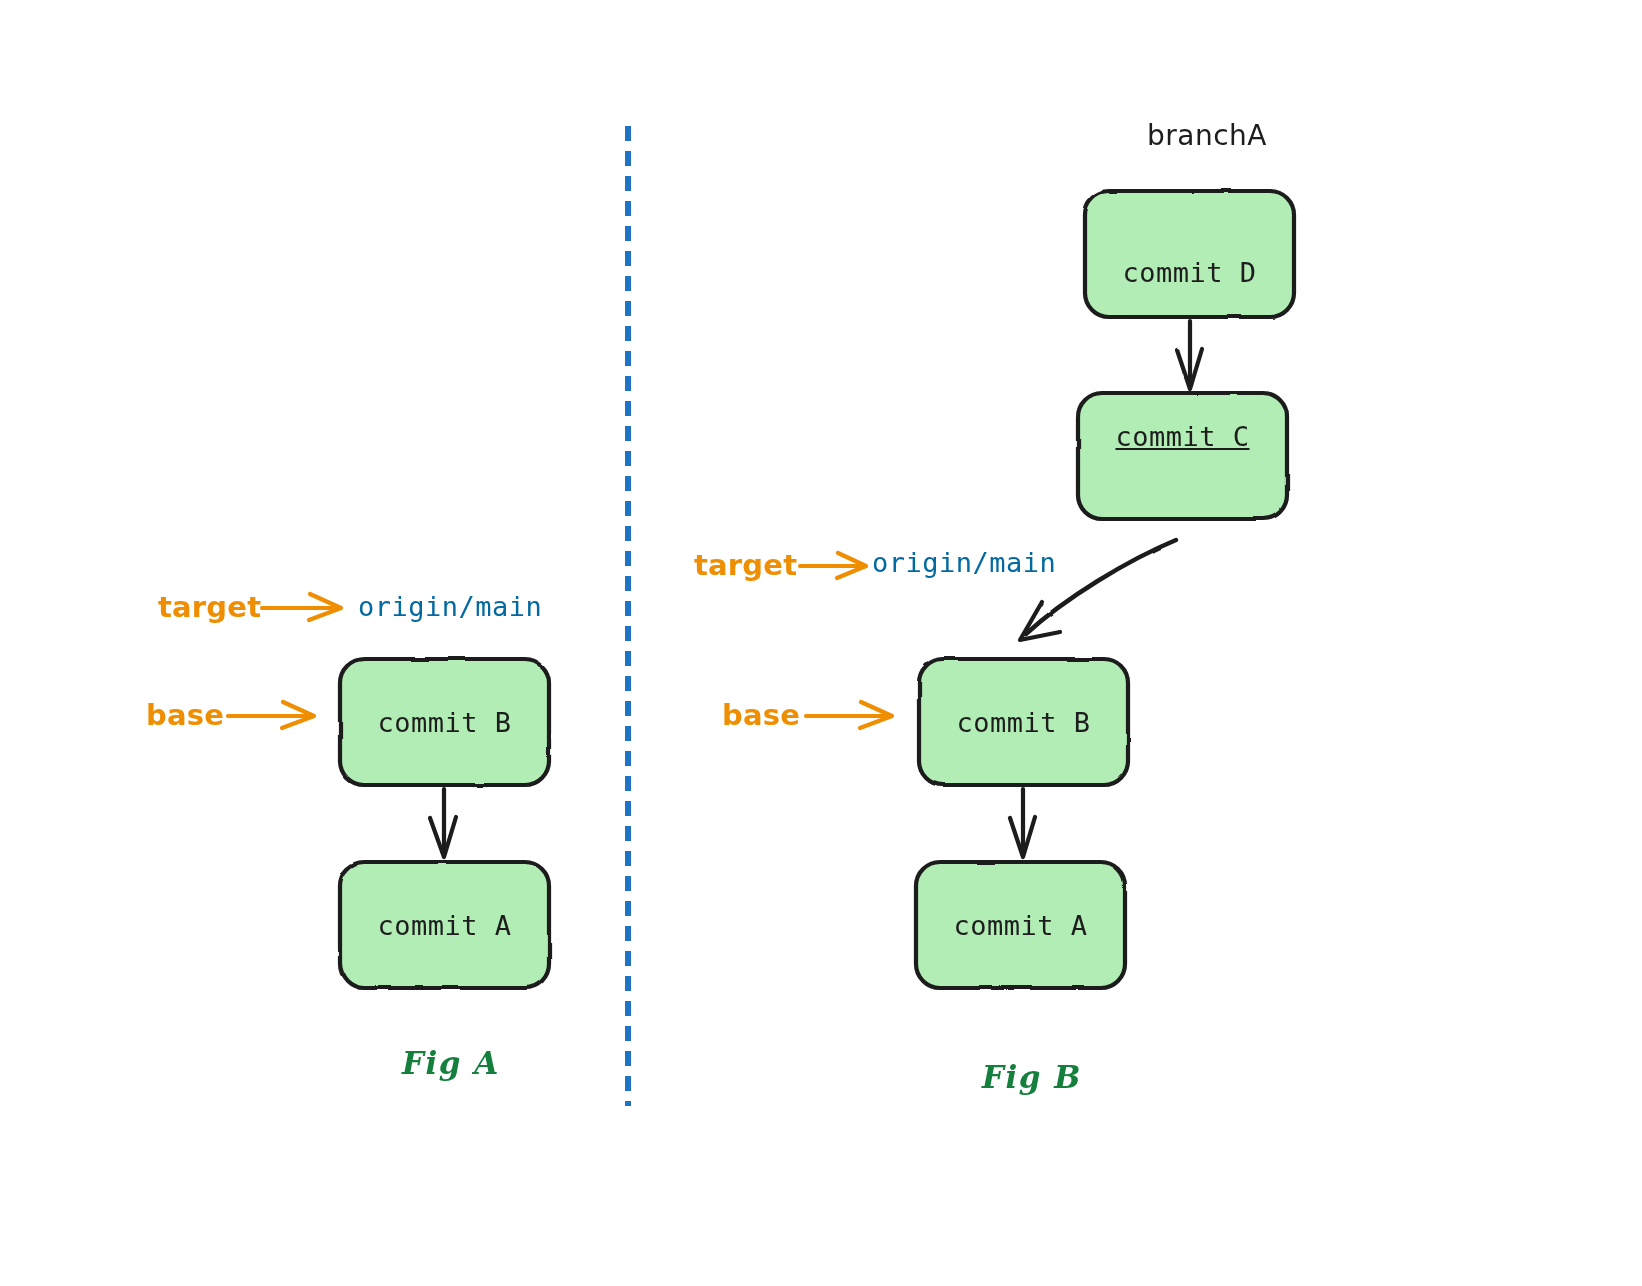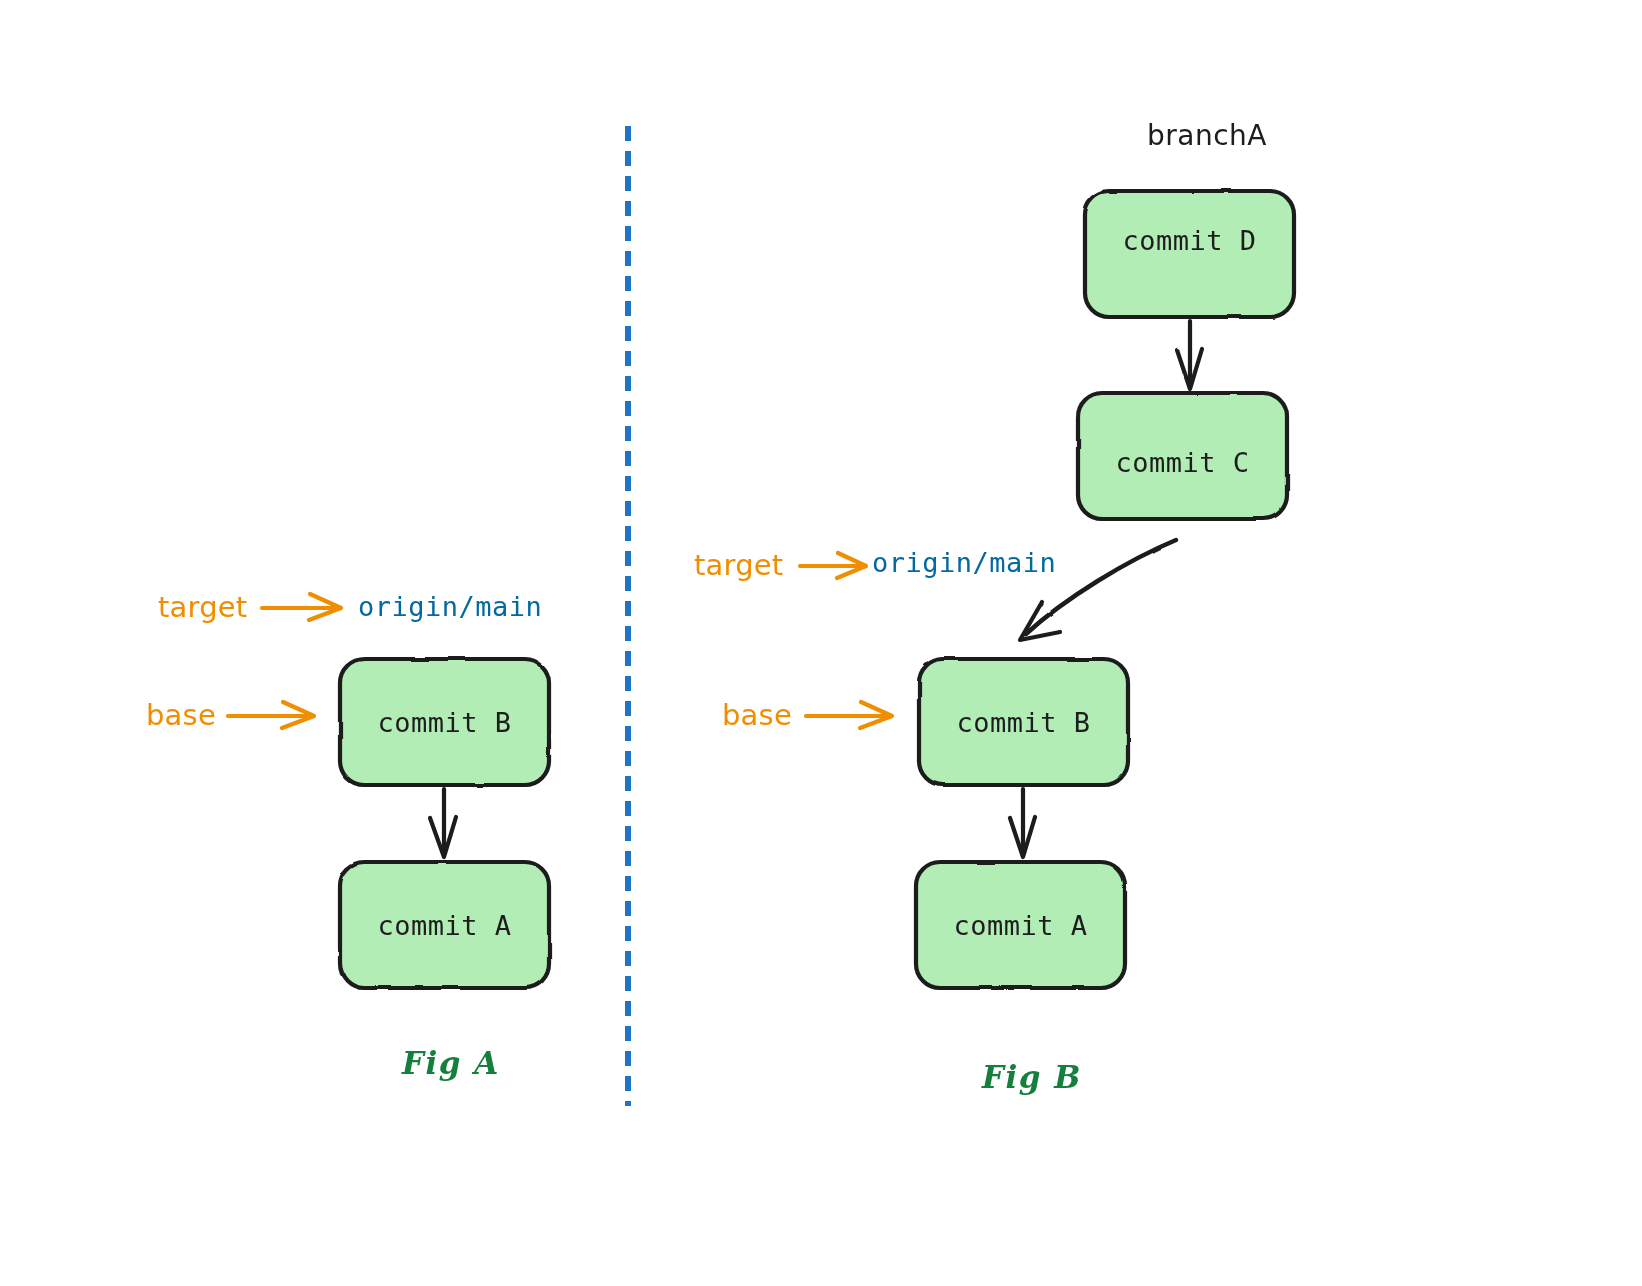--- a/index.html
+++ b/index.html
@@ -50,21 +50,21 @@
     color: #1d1d1d;
     font-size: 28px;
     letter-spacing: 0.5px;
   }
 
   
   .annot {
     font-family: "DejaVu Sans", sans-serif;
     color: #ef8e00;
     font-size: 29px;
-    font-weight: 400;
+    font-weight: 700;
     letter-spacing: 0.2px;
   }
 
   
   .figcap {
     font-family: "DejaVu Serif", "Liberation Serif", serif;
     color: #15803d;
     font-size: 31px;
     font-style: italic;
     font-weight: 700;
@@ -178,23 +178,23 @@
 <div class="lbl annot" style="left:146px; top:701px;">base</div>
 
 <div class="boxtext mono-box" style="left:340px; top:659px; width:209px; height:126px;">commit B</div>
 
 <div class="boxtext mono-box" style="left:340px; top:862px; width:209px; height:126px;">commit A</div>
 
 <div class="lbl figcap" style="left:402px; top:1048px;">Fig A</div>
 
 <div class="lbl handsans" style="left:1147px; top:122px;">branchA</div>
 
-<div class="boxtext mono-box" style="left:1085px; top:177px; width:209px; height:126px;">commit D</div>
-
-<div class="boxtext mono-box" style="left:1078px; top:399px; width:209px; height:126px;">commit C</div>
+<div class="boxtext mono-box" style="left:1085px; top:209px; width:209px; height:126px;">commit D</div>
+
+<div class="boxtext mono-box" style="left:1078px; top:373px; width:209px; height:126px;text-decoration:underline;">commit C</div>
 
 <div class="lbl annot" style="left:694px; top:551px;">target</div>
 
 <div class="lbl mono" style="left:872px; top:549px;">origin/main</div>
 
 <div class="lbl annot" style="left:722px; top:701px;">base</div>
 
 <div class="boxtext mono-box" style="left:919px; top:659px; width:209px; height:126px;">commit B</div>
 
 <div class="boxtext mono-box" style="left:916px; top:862px; width:209px; height:126px;">commit A</div>

